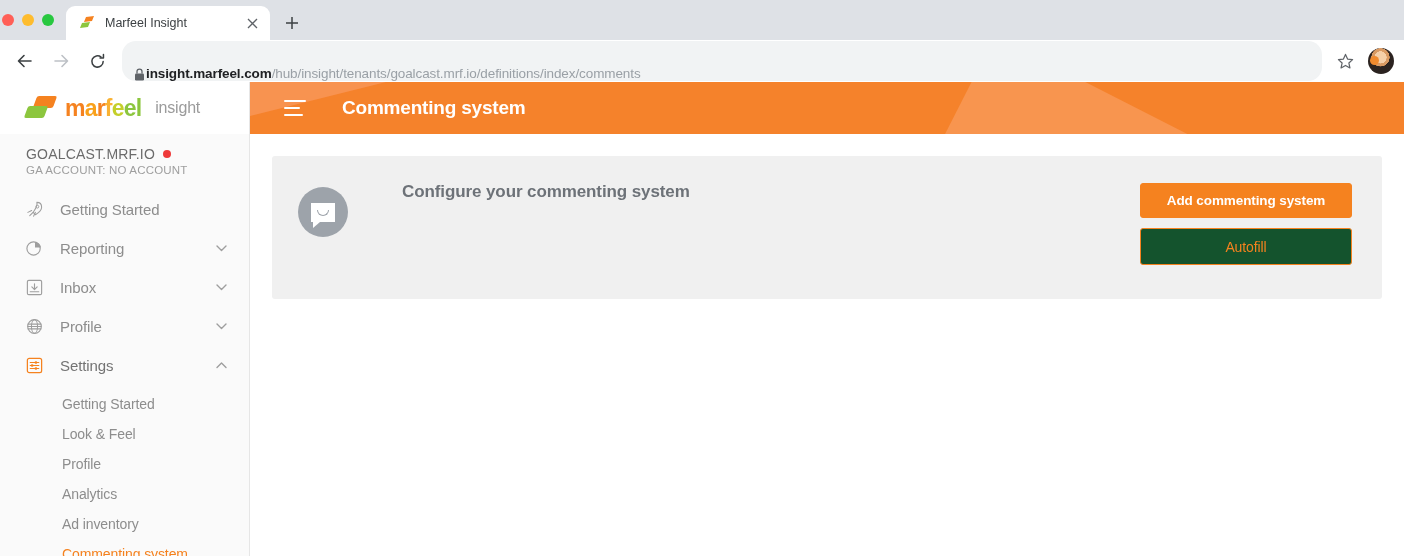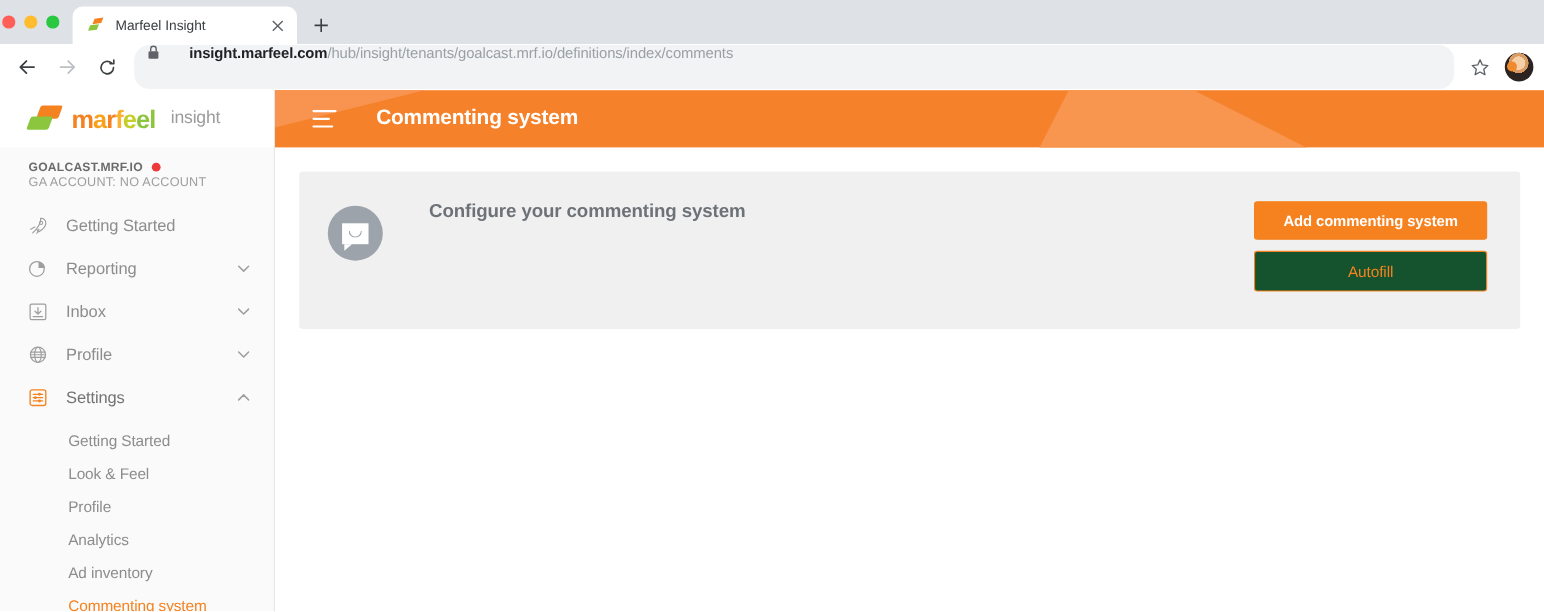--- a/index.html
+++ b/index.html
@@ -51,21 +51,21 @@
     display: flex; align-items: center; gap: 0; padding: 0 10px;
   }
   .navbtn {
     width: 30px; height: 30px; margin-right: 6px;
     display: flex; align-items: center; justify-content: center;
     color: #3c4043;
   }
   .navbtn.disabled { color: #bdc1c6; }
   .omnibox {
     flex: 1; height: 40px; background: #f1f3f4; border-radius: 14px;
-    display: flex; align-items: flex-start; padding: 0 12px; gap: 26px;
+    display: flex; align-items: flex-end; padding: 0 12px; gap: 0;
     margin: 0 8px 0 4px;
   }
   .lock { flex: 0 0 12px; display: flex; align-items: center; color: #5f6368; }
   .url { font-size: 13.5px; color: #9aa0a6; white-space: nowrap; overflow: hidden; letter-spacing: -0.1px; }
   .url b { color: #202124; font-weight: 700; }
   .star { width: 30px; height: 30px; display: flex; align-items: center; justify-content: center; color: #5f6368; }
   .avatar {
     width: 26px; height: 26px; border-radius: 50%; margin-left: 8px;
     background: radial-gradient(circle at 48% 36%, #f5cfa8 0 28%, #d99a63 29% 42%, #2b2320 43% 100%);
     position: relative; overflow: hidden; flex: 0 0 26px;
@@ -109,21 +109,21 @@
   .logo-word .a { color: #f9a11b; }
   .logo-word .r { color: #f58220; }
   .logo-word .f { color: #f9b233; }
   .logo-word .e1 { color: #c4cf2a; }
   .logo-word .e2 { color: #8cc63e; }
   .logo-word .l { color: #8cc63e; }
   .logo-sub { font-size: 16px; color: #9b9b9b; font-weight: 400; margin-left: 5px; letter-spacing: -0.2px; }
 
   .tenant { padding: 12px 0 6px 26px; }
   .tenant-row { display: flex; align-items: center; gap: 8px; }
-  .tenant-name { font-size: 11px; font-weight: 700; color: #6b6b6b; letter-spacing: 0.2px; text-align: right; }
+  .tenant-name { font-size: 14px; font-weight: 400; color: #6b6b6b; letter-spacing: 0.2px; text-align: right; }
   .tenant-dot { width: 8px; height: 8px; border-radius: 50%; background: #ee3a3a; }
   .tenant-ga { font-size: 11.5px; color: #9e9e9e; letter-spacing: 0.2px; margin-top: 2px; }
 
   .nav { padding-top: 8px; }
   .nav-item {
     height: 39px; display: flex; align-items: center;
     padding: 0 22px 0 24px; gap: 16px; cursor: pointer;
   }
   .nav-icon { width: 20px; height: 20px; flex: 0 0 20px; display: flex; align-items: center; justify-content: center; color: #9e9e9e; }
   .nav-label { font-size: 15px; color: #8d8d8d; flex: 1; letter-spacing: -0.1px; }
@@ -160,21 +160,21 @@
   .hamburger span:nth-child(1) { width: 22px; }
   .hamburger span:nth-child(2) { width: 16px; }
   .hamburger span:nth-child(3) { width: 19px; }
   .topbar-title { font-size: 19px; font-weight: 700; color: #ffffff; position: relative; z-index: 2; letter-spacing: -0.2px; }
 
   .content { flex: 1; padding: 22px 22px 0 22px; background: #ffffff; }
 
   .card {
     background: #f0f0f0; border-radius: 3px;
     padding: 26px 30px 30px 26px;
-    display: flex; align-items: flex-start; gap: 0;
+    display: flex; align-items: flex-start; gap: 12px;
     min-height: 143px;
   }
   .card-icon {
     width: 50px; height: 50px; border-radius: 50%; background: #9da3aa;
     flex: 0 0 50px; display: flex; align-items: center; justify-content: center;
     margin-top: 5px; position: relative;
   }
   .bubble {
     width: 24px; height: 19px; background: #ffffff; position: relative;
     display: flex; align-items: center; justify-content: center;

